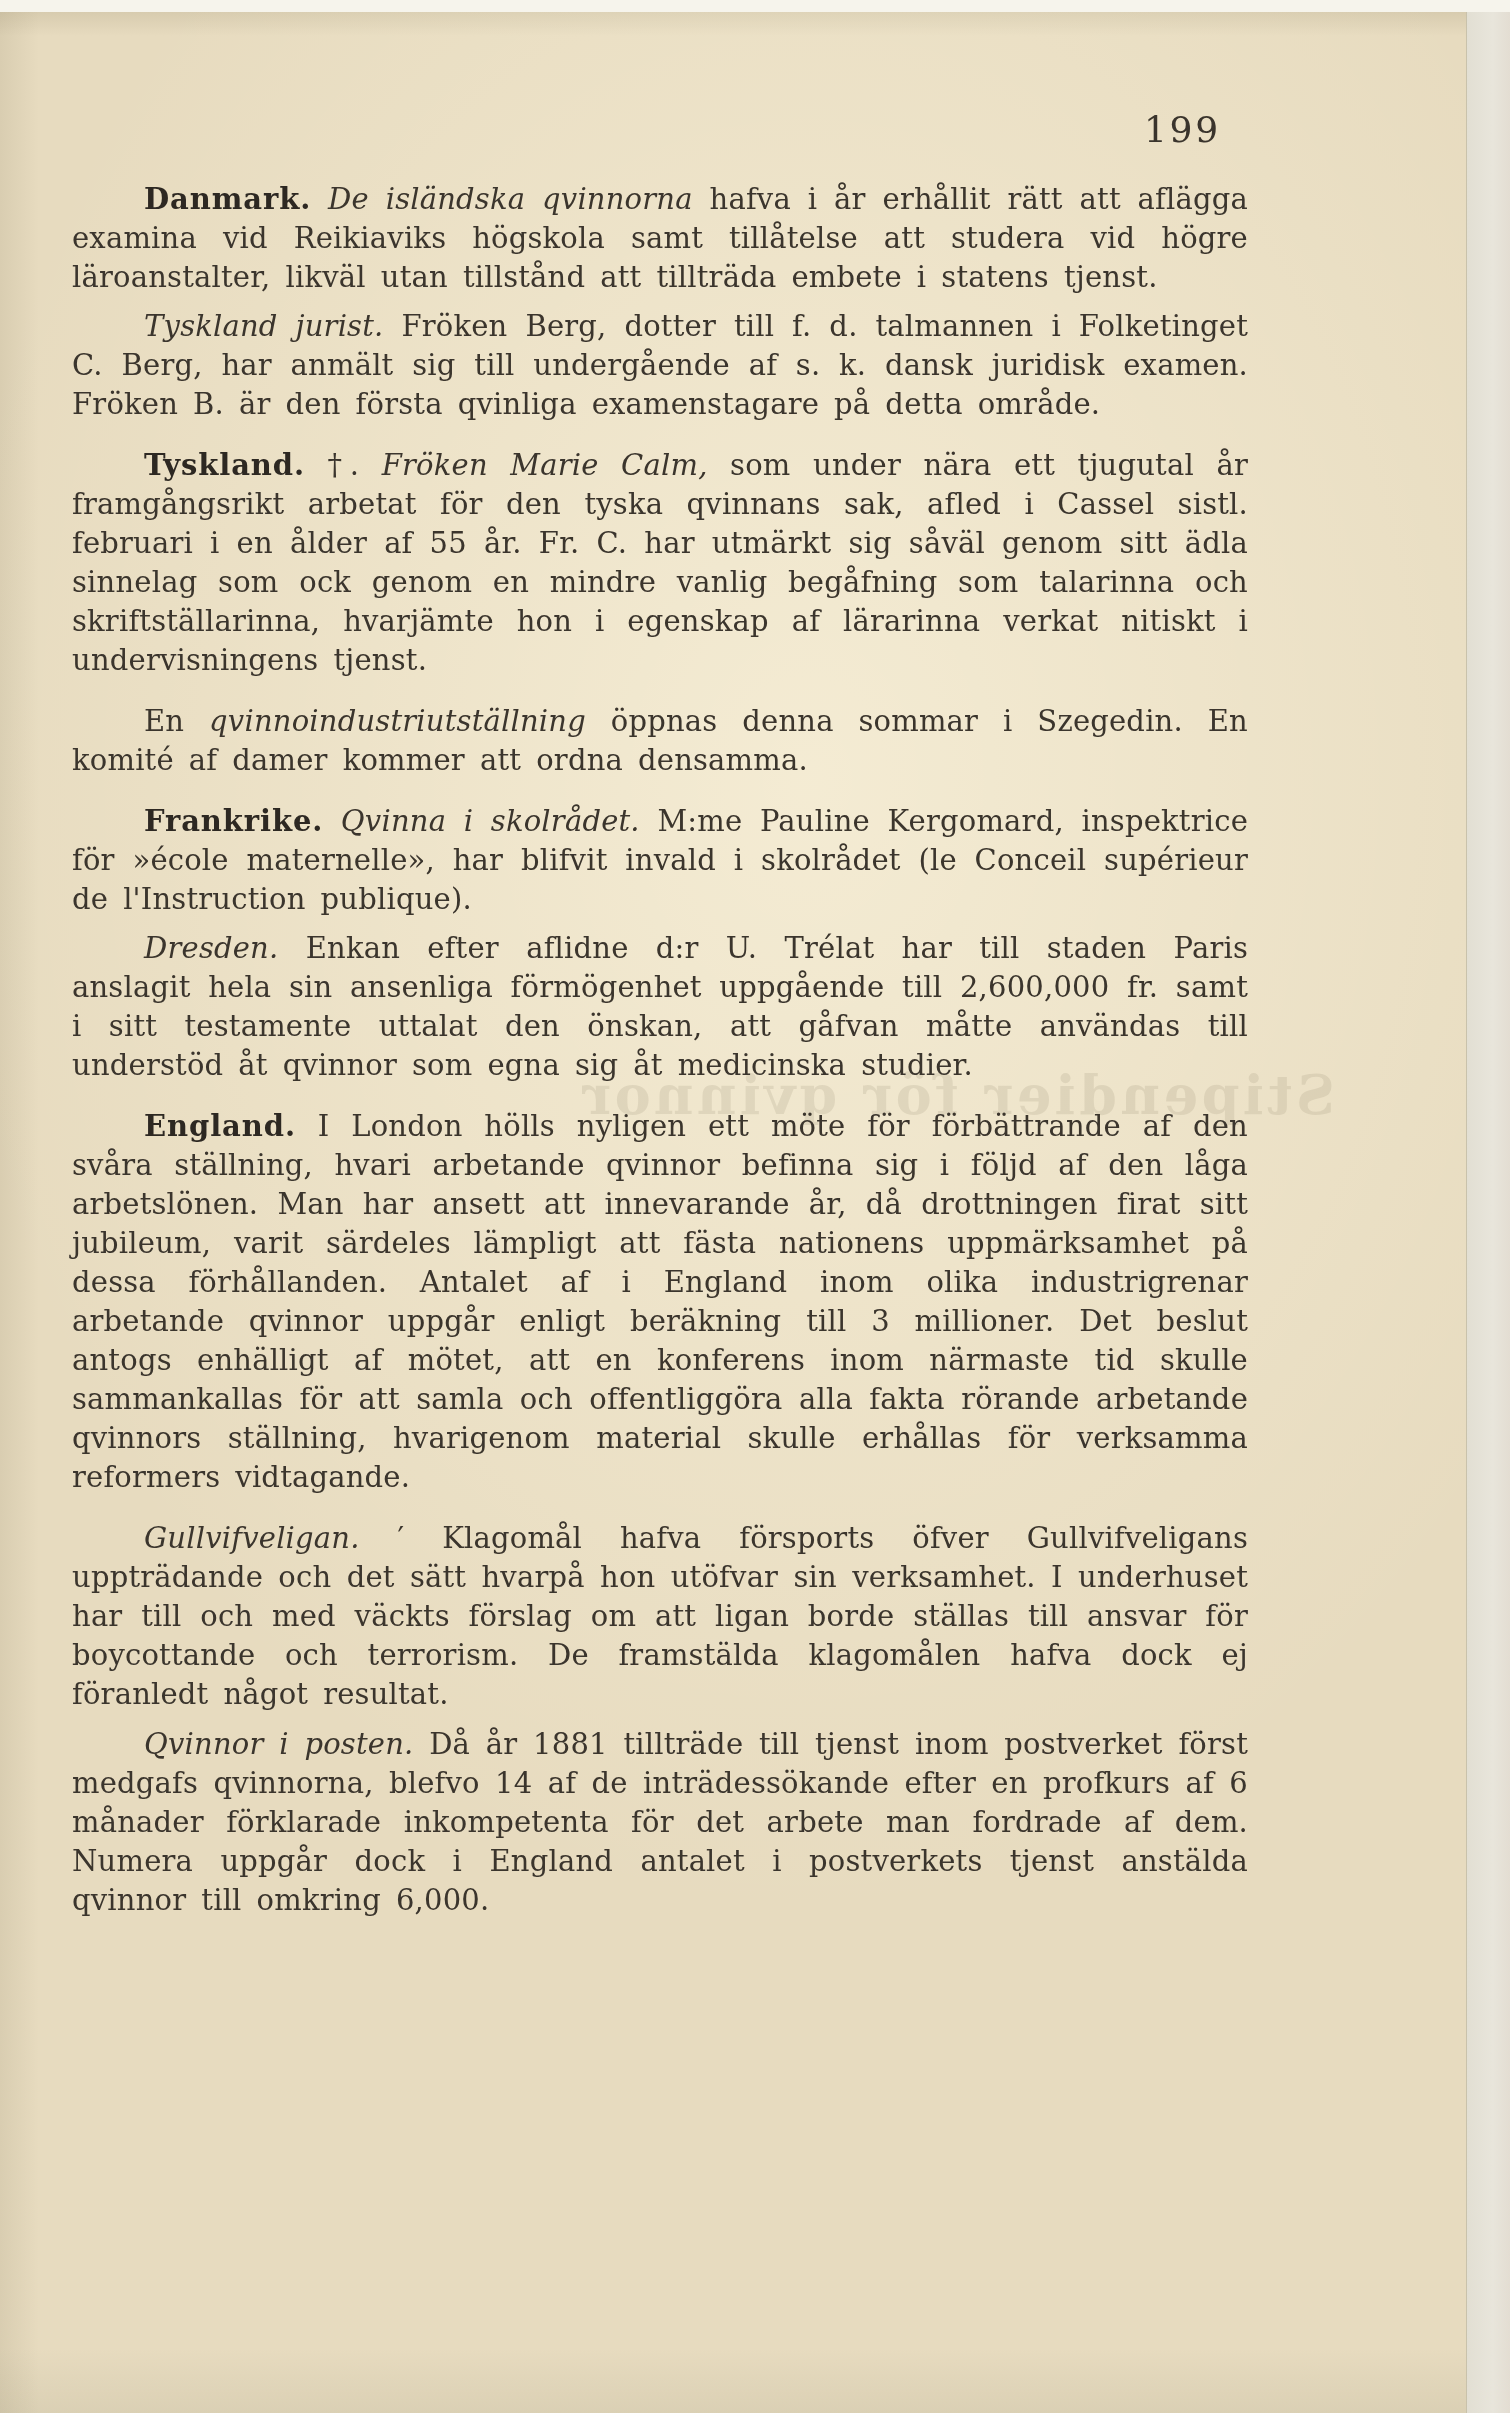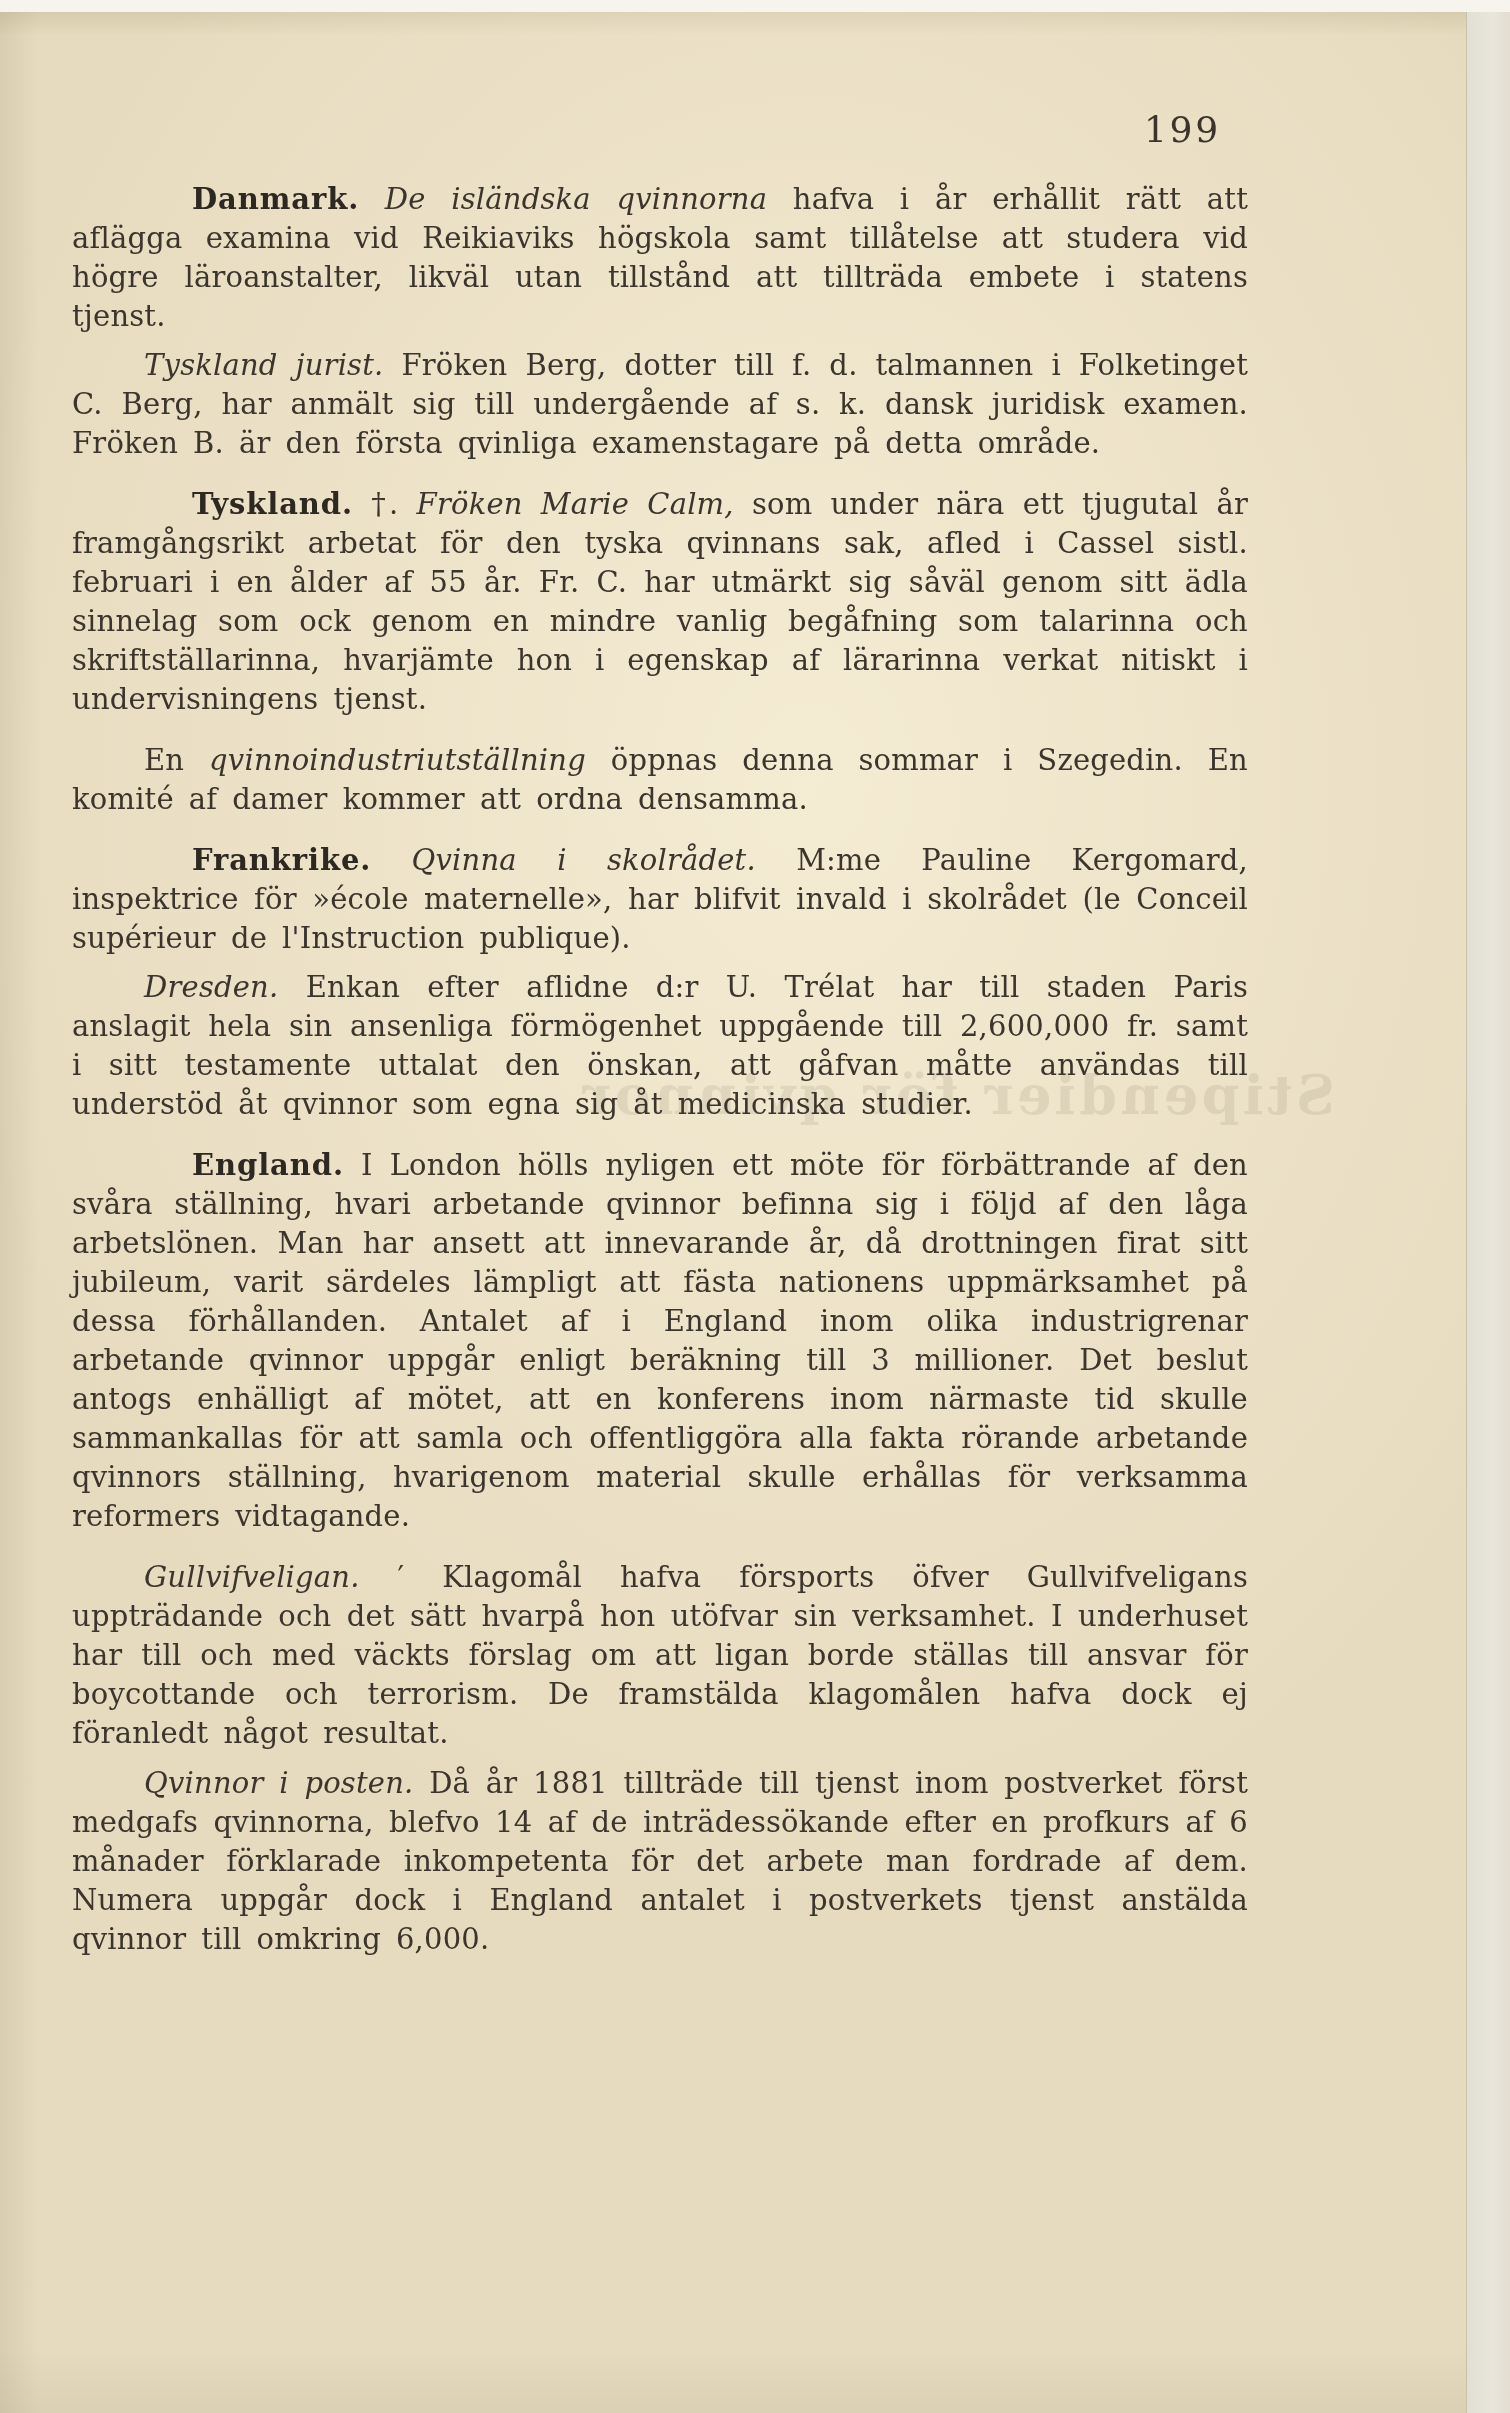--- a/index.html
+++ b/index.html
@@ -44,21 +44,21 @@
     position:absolute;left:72px;top:180px;width:1176px;
     font-size:29px;line-height:39px;
     text-align:justify;
     color:#3b352d;
     word-spacing:5.6px;
     letter-spacing:0.2px;
   }
   .para{margin:10.2px 0 0;text-indent:72px;}
   .para:first-child{margin-top:0;}
   .para.sect{margin-top:22px;}
-  .run-bold{font-weight:bold;color:#2d2822;letter-spacing:0.9px;margin-left:48px;}
+  .run-bold{font-weight:bold;color:#2d2822;letter-spacing:0.9px;}
   .run-italic{font-style:italic;}
   .run-normal{}
 </style>
 </head>
 <body>
 
 <div class="page">
   <div class="top-strip"></div>
   <div class="paper"></div>
   <div class="right-strip"></div>

